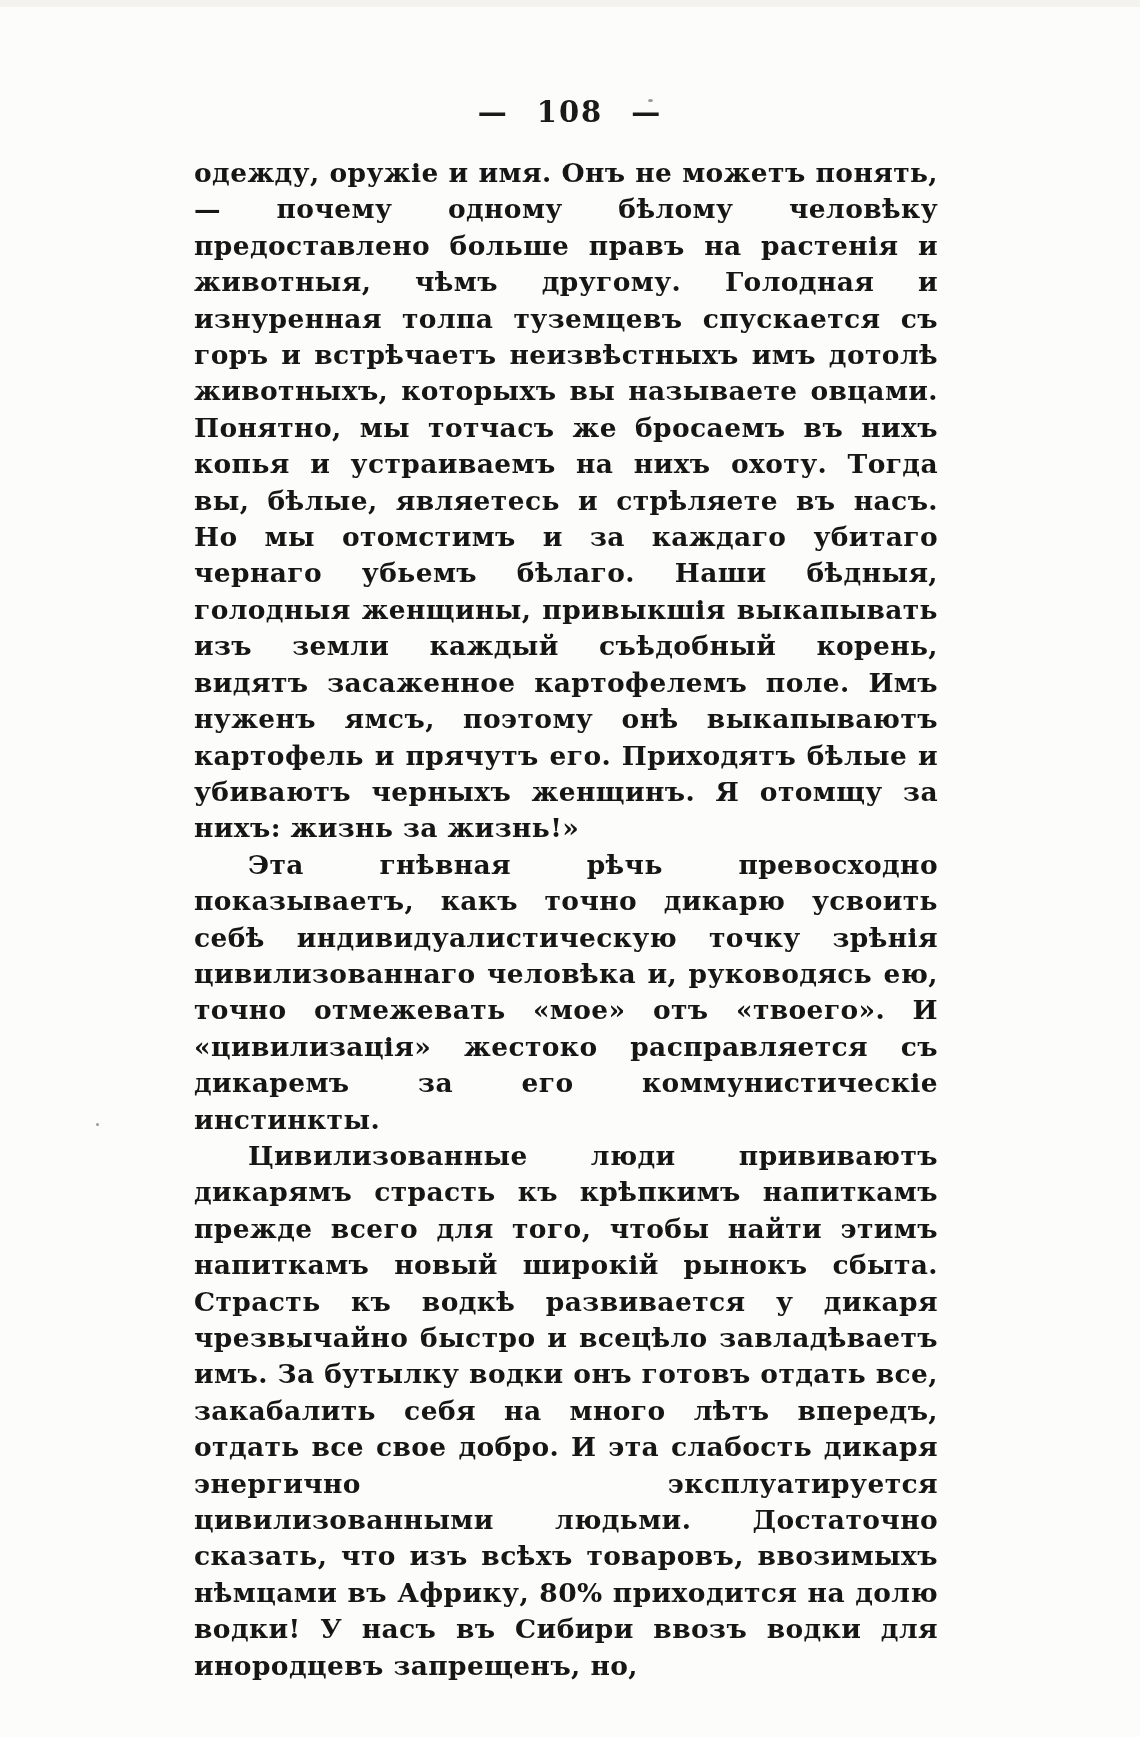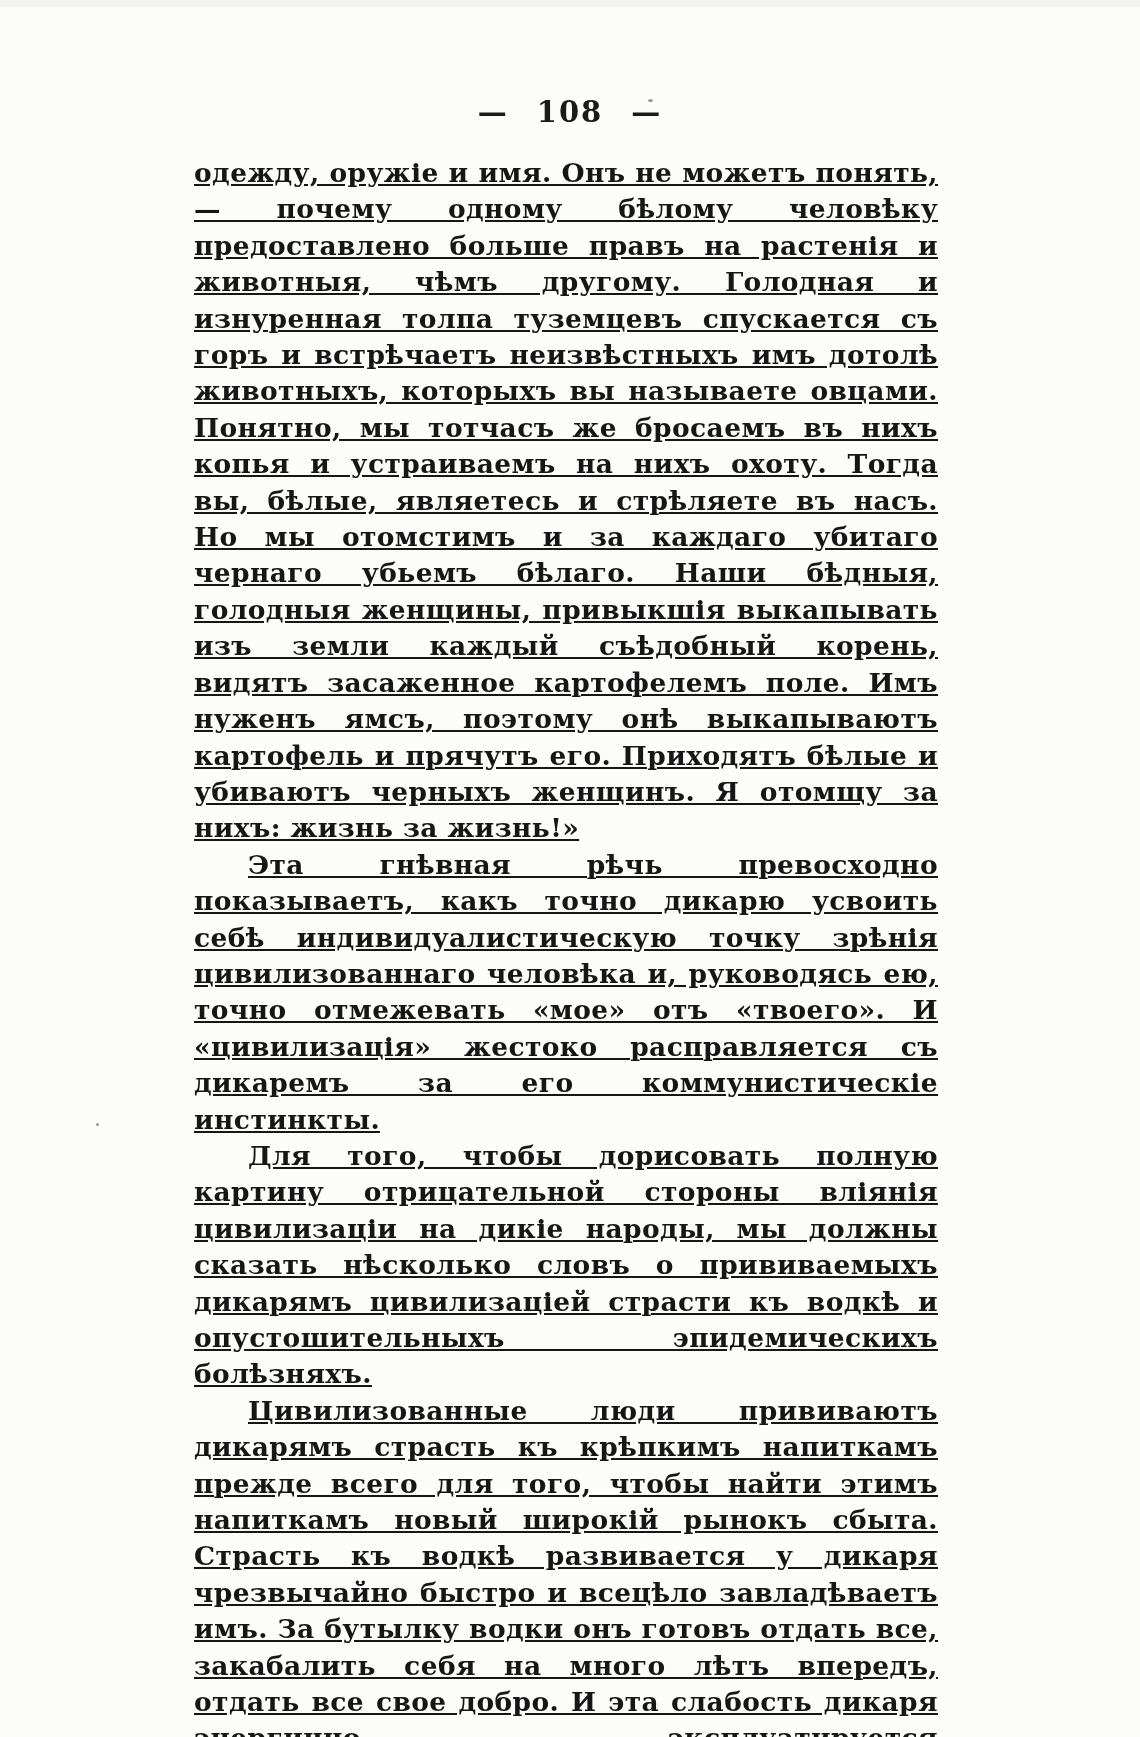--- a/index.html
+++ b/index.html
@@ -38,21 +38,20 @@
     font-size: 26.5px;
     line-height: 36.4px;
     font-weight: 600;
     text-align: justify;
     letter-spacing: 0.4px;
     color: #161616;
   }
   .text-block p.para {
     margin: 0;
     text-indent: 0;
-    text-decoration: underline;
   }
   .text-block p.para.indent {
     text-indent: 54px;
   }
   
   .speck {
     position: absolute;
     background: #9a9a94;
     border-radius: 50%;
   }
@@ -64,20 +63,19 @@
 <body>
 
 <div class="page">
   <div class="page-header">
     <span>— 108 —</span>
   </div>
 
   <div class="text-block">
       <p class="para">одежду, оружіе и имя. Онъ не можетъ понять, — почему одному бѣлому человѣку предоставлено больше правъ на растенія и животныя, чѣмъ другому. Голодная и изнуренная толпа туземцевъ спускается съ горъ и встрѣчаетъ неизвѣстныхъ имъ дотолѣ животныхъ, которыхъ вы называете овцами. Понятно, мы тотчасъ же бросаемъ въ нихъ копья и устраиваемъ на нихъ охоту. Тогда вы, бѣлые, являетесь и стрѣляете въ насъ. Но мы отомстимъ и за каждаго убитаго чернаго убьемъ бѣлаго. Наши бѣдныя, голодныя женщины, привыкшія выкапывать изъ земли каждый съѣдобный корень, видятъ засаженное картофелемъ поле. Имъ нуженъ ямсъ, поэтому онѣ выкапываютъ картофель и прячутъ его. Приходятъ бѣлые и убиваютъ черныхъ женщинъ. Я отомщу за нихъ: жизнь за жизнь!»</p>
       <p class="para indent">Эта гнѣвная рѣчь превосходно показываетъ, какъ точно дикарю усвоить себѣ индивидуалистическую точку зрѣнія цивилизованнаго человѣка и, руководясь ею, точно отмежевать «мое» отъ «твоего». И «цивилизація» жестоко расправляется съ дикаремъ за его коммунистическіе инстинкты.</p>
-      <p class="para indent">Для того, чтобы дорисовать полную картину отрицательной стороны вліянія цивилизаціи на дикіе народы, мы должны сказать нѣсколько словъ о прививаемыхъ дикарямъ цивилизаціей страсти къ водкѣ и опустошительныхъ эпидемическихъ болѣзняхъ.</p>
       <p class="para indent">Цивилизованные люди прививаютъ дикарямъ страсть къ крѣпкимъ напиткамъ прежде всего для того, чтобы найти этимъ напиткамъ новый широкій рынокъ сбыта. Страсть къ водкѣ развивается у дикаря чрезвычайно быстро и всецѣло завладѣваетъ имъ. За бутылку водки онъ готовъ отдать все, закабалить себя на много лѣтъ впередъ, отдать все свое добро. И эта слабость дикаря энергично эксплуатируется цивилизованными людьми. Достаточно сказать, что изъ всѣхъ товаровъ, ввозимыхъ нѣмцами въ Африку, 80% приходится на долю водки! У насъ въ Сибири ввозъ водки для инородцевъ запрещенъ, но,</p>
     </div>
 
   <div class="speck speck-1"></div>
   <div class="speck speck-2"></div>
   <div class="speck speck-3"></div>
 </div>
 
 </body></html>

